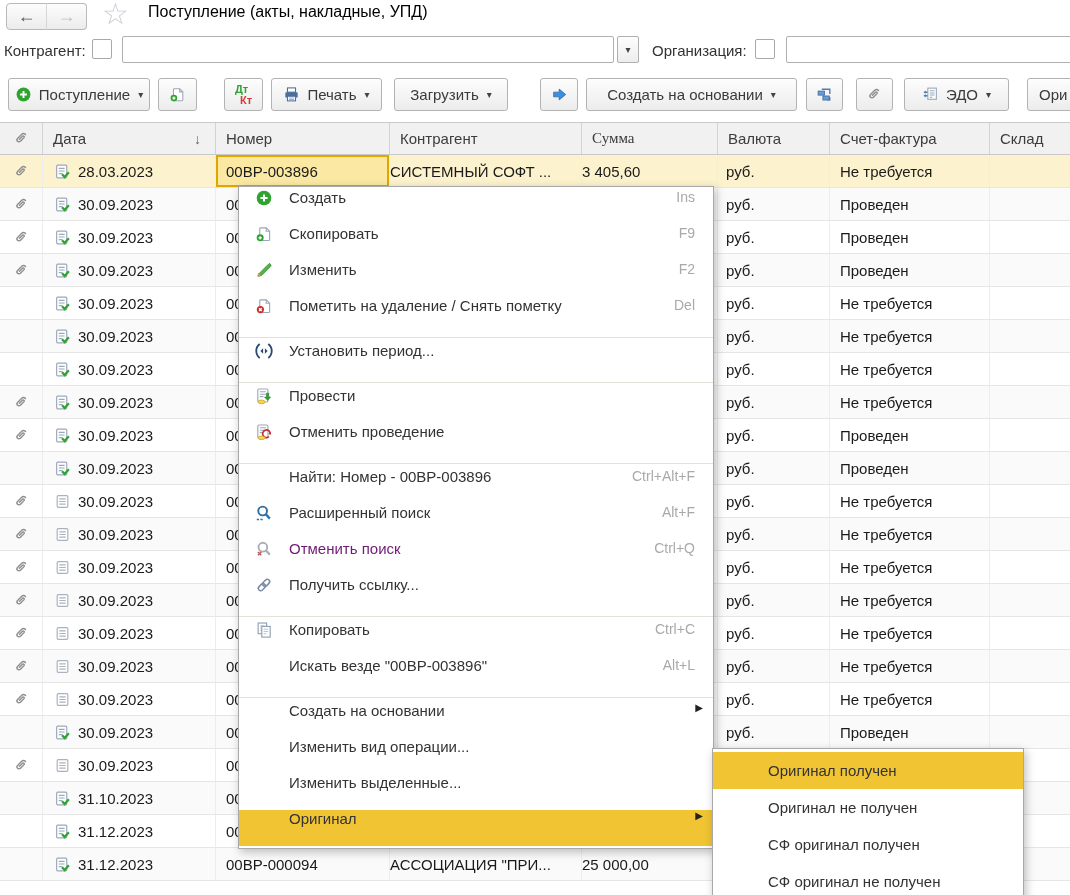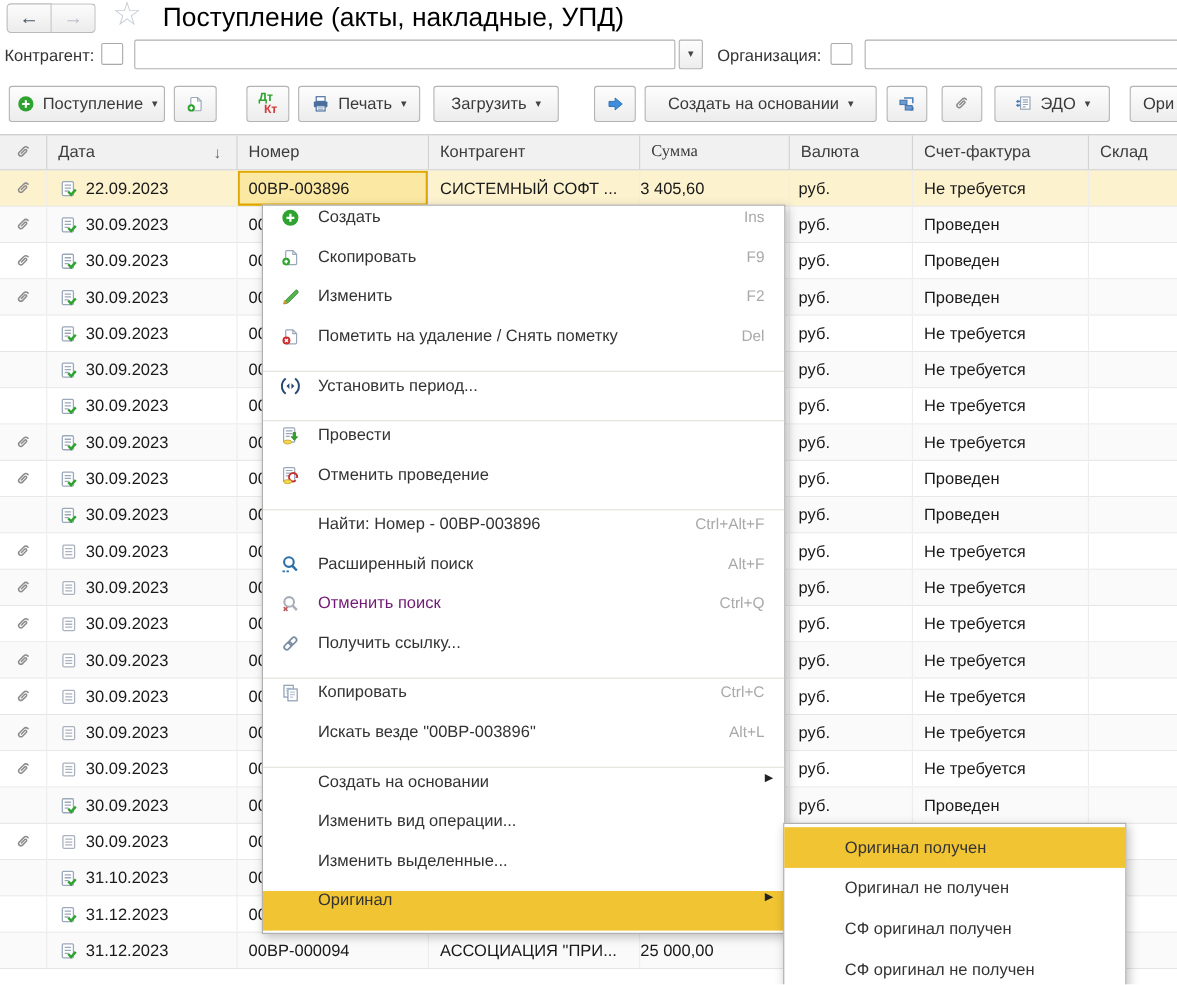--- a/index.html
+++ b/index.html
@@ -6,21 +6,21 @@
   #app{position:relative;width:1070px;height:895px;background:#fff;overflow:hidden;
        font-family:"Liberation Sans","DejaVu Sans",sans-serif;color:#1c1c1c}
 
   
   .navbtn{position:absolute;top:3px;height:27px;width:41px;border:1px solid #b9b9b9;
     background:linear-gradient(#fcfcfc,#ececec);display:flex;align-items:center;justify-content:center;
     font-size:18px;box-sizing:border-box;cursor:default}
   #back-btn{left:6px;border-radius:4px 0 0 4px;color:#4a5a6a}
   #fwd-btn{left:46px;border-radius:0 4px 4px 0;border-left:1px solid #d7d7d7;color:#bcc2cb}
   #star{position:absolute;left:102px;top:-4px;font-size:30px;color:#c8cdd6}
-  #title{position:absolute;left:148px;top:3px;font-size:24px;color:#000;white-space:nowrap}
+  #title{position:absolute;left:148px;top:3px;font-size:16px;color:#000;white-space:nowrap}
 
   
   .flabel{position:absolute;top:42px;font-size:15px;color:#333;white-space:nowrap}
   #lbl-contractor{left:4px}
   #lbl-org{left:652px}
   .cb{position:absolute;top:39px;width:20px;height:20px;border:1px solid #a9a9a9;background:#fff;
       border-radius:2px;box-sizing:border-box}
   #cb-contractor{left:92px}
   #cb-org{left:755px}
   .inp{position:absolute;top:36px;height:27px;border:1px solid #b0b0b0;box-sizing:border-box;background:#fff;
@@ -62,21 +62,21 @@
   .sort{margin-left:auto;margin-right:14px;color:#666;font-size:14px}
   #tbody{position:absolute;left:0;top:155px;width:1071px}
   .trow{display:flex;height:33px;border-bottom:1px solid #e6e6e6;box-sizing:border-box;background:#fff}
   .trow.alt{background:#fafafa}
   .trow.rsel{background:var(--row_selected_bg)}
   .cell{box-sizing:border-box;display:flex;align-items:center;border-right:1px solid #ededed;
      overflow:hidden;white-space:nowrap;font-size:15px;color:#1a1a1a}
   .c0{width:43px;justify-content:center}
   .c1{width:173px;padding-left:11px;gap:7px}
   .c2{width:174px;padding-left:10px}
-  .c3{width:192px;padding-left:10px}
+  .c3{width:192px;}
   .c4{width:136px;justify-content:flex-start;padding-right:3px}
   .c5{width:112px;padding-left:8px}
   .c6{width:160px;padding-left:10px}
   .c7{width:81px;border-right:none}
   .selcell{background:var(--cell_selected_bg);box-shadow:inset 0 0 0 2px var(--cell_selected_border)}
 
   
   #context-menu{position:absolute;left:238px;top:186px;width:476px;background:#fff;
      border:1px solid #a8a8a8;box-shadow:2px 3px 9px rgba(0,0,0,.25);padding:2px 0;z-index:10;box-sizing:border-box}
   .mitem{display:flex;height:36px;padding:0 10px 0 14px;font-size:15px;color:#333}
@@ -245,21 +245,21 @@
           </span>
         </div>
         <div class="cell c1">
           <span class="ic">
             <svg viewBox="0 0 16 16">
               <rect x="2.5" y="2" width="9.5" height="12" rx="1" fill="#fff" stroke="#9BA8BA" stroke-width="1.1"></rect>
               <path d="M4.5 5h5.5M4.5 7.5h5.5M4.5 10h3.5" stroke="#9BA8BA" stroke-width="1.1"></path>
               <path d="M7.6 10.6l2.4 2.6 4-4.4" fill="none" stroke="#2FA32F" stroke-width="2.1"></path>
             </svg>
           </span>
-          <span class="dtx">22.09.2023</span>
+          <span class="dtx">28.03.2023</span>
         </div>
         <div class="cell c2 selcell">
           <span class="ntx">00ВР-003896</span>
         </div>
         <div class="cell c3">
           <span class="ktx">СИСТЕМНЫЙ СОФТ ...</span>
         </div>
         <div class="cell c4">
           <span class="stx">3 405,60</span>
         </div>

